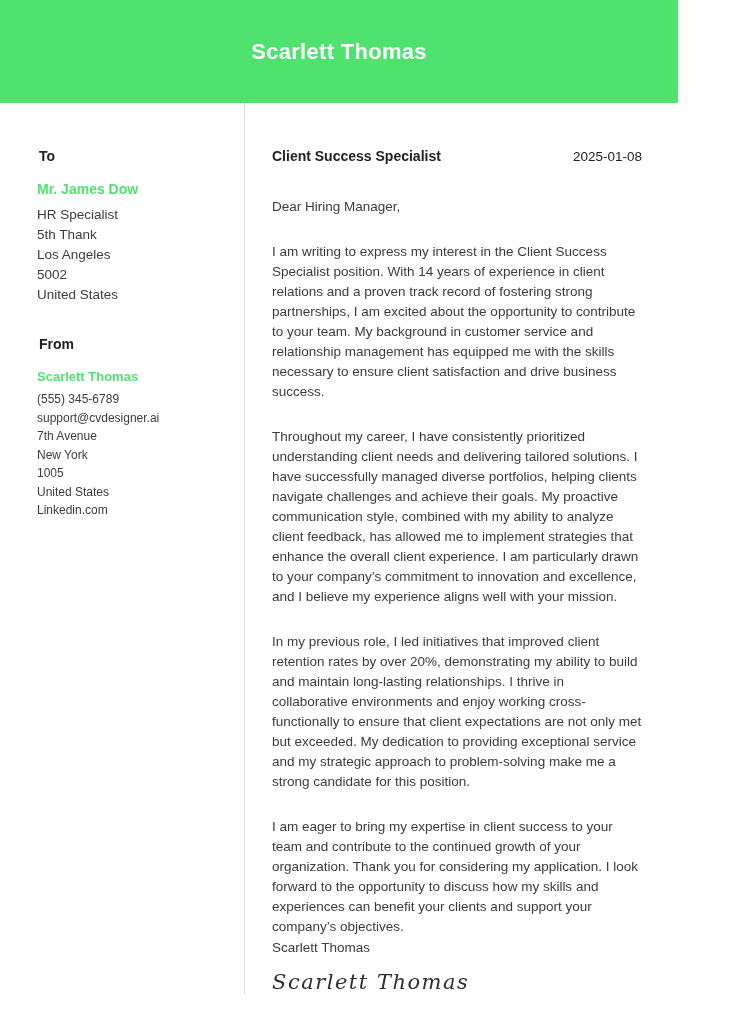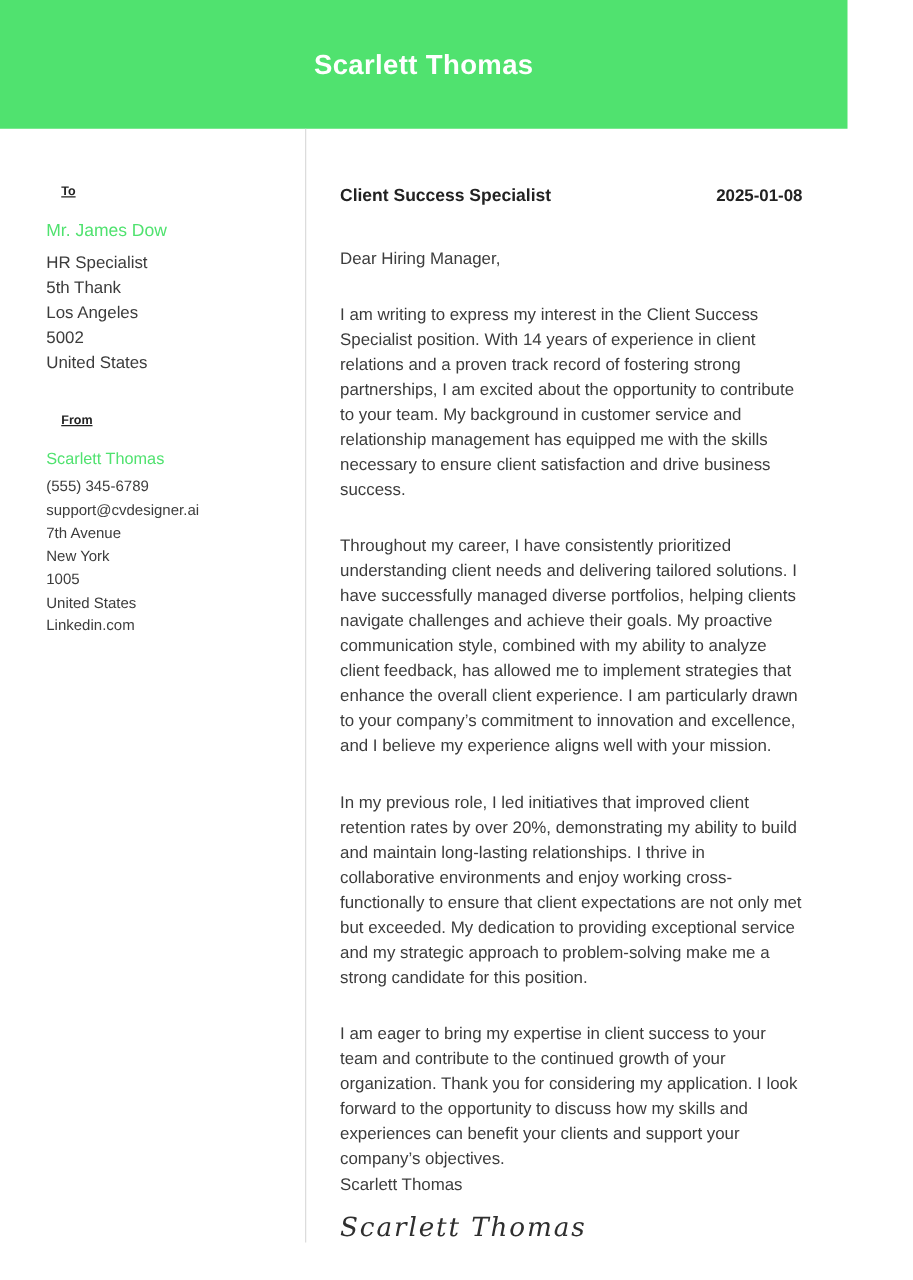--- a/index.html
+++ b/index.html
@@ -31,41 +31,41 @@
 
   
   .content{display:flex;min-height:852px;}
 
   .sidebar{
     width:245px;flex:0 0 245px;
     border-right:1px solid var(--divider);
     padding:45px 18px 0 37px;
   }
   .block-heading{
-    margin:0 0 15px 12px;
-    font-size:10px;font-weight:700;color:var(--heading-text);text-decoration:underline;
+    margin:0 0 15px 2px;
+    font-size:14px;font-weight:700;color:var(--heading-text);
   }
   .contact-name{
-    color:var(--accent);font-weight:400;
+    color:var(--accent);font-weight:700;
     font-size:14px;line-height:20px;margin-bottom:6px;
   }
   .addr-line{font-size:13.5px;line-height:20px;color:var(--body-text);}
   .from-block{margin-top:31px;}
   .from-block .contact-name{font-size:13px;line-height:19px;margin-bottom:4px;}
   .from-block .addr-line{font-size:12px;line-height:18.5px;}
 
   .letter{
     flex:1;
     padding:45px 36px 0 27px;
   }
   .letter-head{
     display:flex;justify-content:space-between;align-items:baseline;
   }
   .job-title{font-size:14px;font-weight:700;color:var(--heading-text);}
-  .letter-date{font-size:13.5px;font-weight:700;color:var(--heading-text);text-align:right;}
+  .letter-date{font-size:13.5px;font-weight:400;color:var(--heading-text);text-align:right;}
 
   .salutation{margin:33px 0 0 0;font-size:13.5px;line-height:20px;}
   .para{
     margin:25px 0 0 0;
     font-size:13.5px;line-height:20px;color:var(--body-text);
     max-width:424px;
   }
   .para.extra-gap{}
 
   .closing-line{margin:23px 0 0 0;font-size:13.5px;line-height:21px;}

